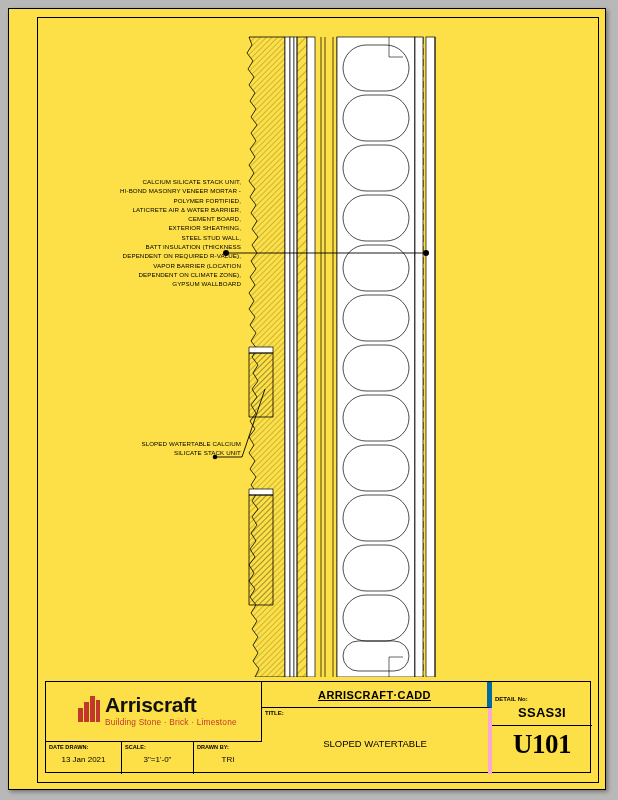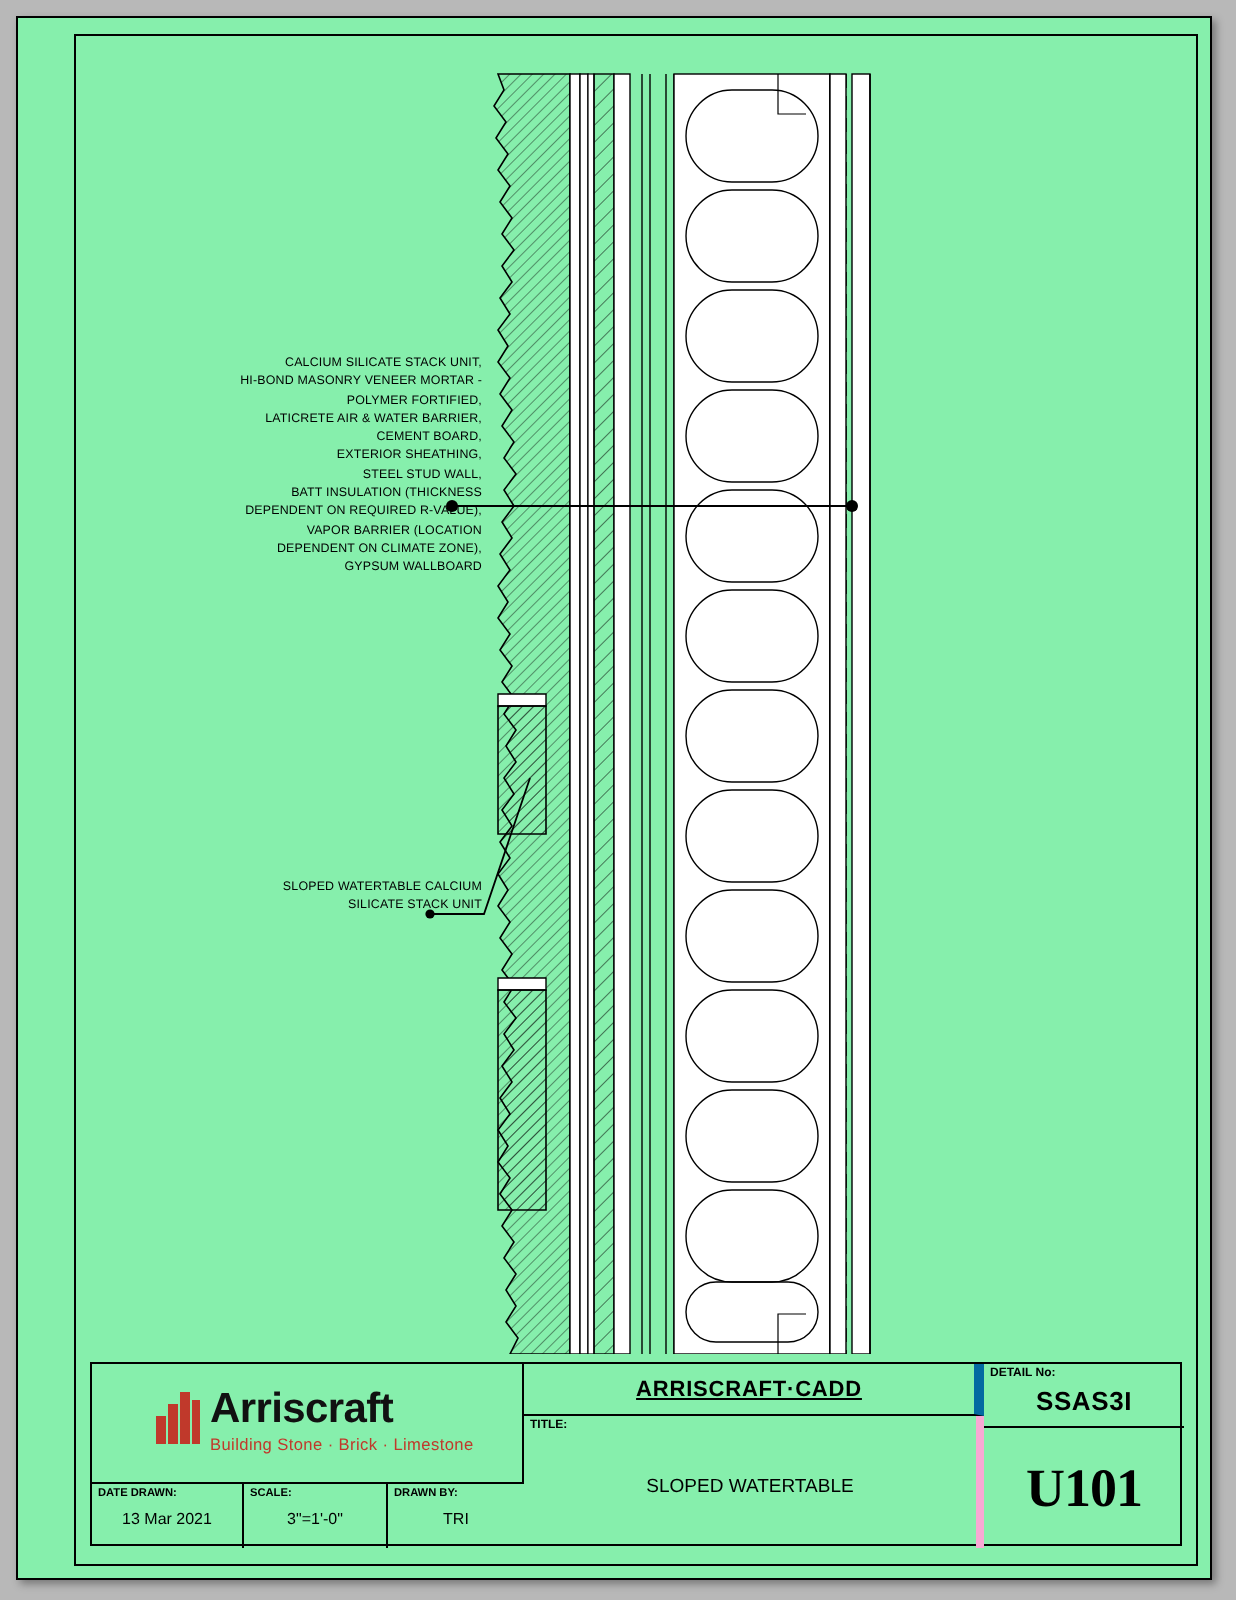--- a/index.html
+++ b/index.html
@@ -12,21 +12,21 @@
     height: 800px;
     font-family: "Liberation Sans", sans-serif;
     overflow: hidden;
   }
   .sheet {
     position: absolute;
     left: 8px;
     top: 8px;
     width: 598px;
     height: 782px;
-    background: #86efac;
+    background: #fde047;
     border: 1px solid #000000;
     box-shadow: 2px 2px 4px rgba(0,0,0,0.35);
     box-sizing: border-box;
   }
   .inner-border {
     position: absolute;
     left: 28px;
     top: 8px;
     width: 562px;
     height: 766px;
@@ -142,21 +142,21 @@
     font-weight: bold;
   }
   .tb-title .val {
     position: absolute;
     left: 0; right: 0; top: 30px;
     text-align: center;
     font-size: 9.5px;
   }
   .tb-detailno {
     position: absolute;
-    left: 446px; top: 0;
+    left: 446px; top: 12px;
     width: 100px; height: 32px;
     border-bottom: 1px solid #000;
     box-sizing: border-box;
   }
   .tb-detailno .lbl {
     position: absolute; left: 3px; top: 2px;
     font-size: 6px; font-weight: bold;
   }
   .tb-detailno .val {
     position: absolute; left: 0; right: 0; top: 11px;
@@ -355,21 +355,21 @@
     <div class="tb-detailno">
       <div class="lbl">DETAIL No:</div>
       <div class="val">SSAS3I</div>
     </div>
 
     <div class="tb-sheet">U101</div>
 
     <div class="tb-meta">
       <div class="tb-cell c-date">
         <div class="lbl">DATE DRAWN:</div>
-        <div class="val">13 Mar 2021</div>
+        <div class="val">13 Jan 2021</div>
       </div>
       <div class="tb-cell c-scale">
         <div class="lbl">SCALE:</div>
         <div class="val">3"=1'-0"</div>
       </div>
       <div class="tb-cell c-drawn">
         <div class="lbl">DRAWN BY:</div>
         <div class="val">TRI</div>
       </div>
     </div>

